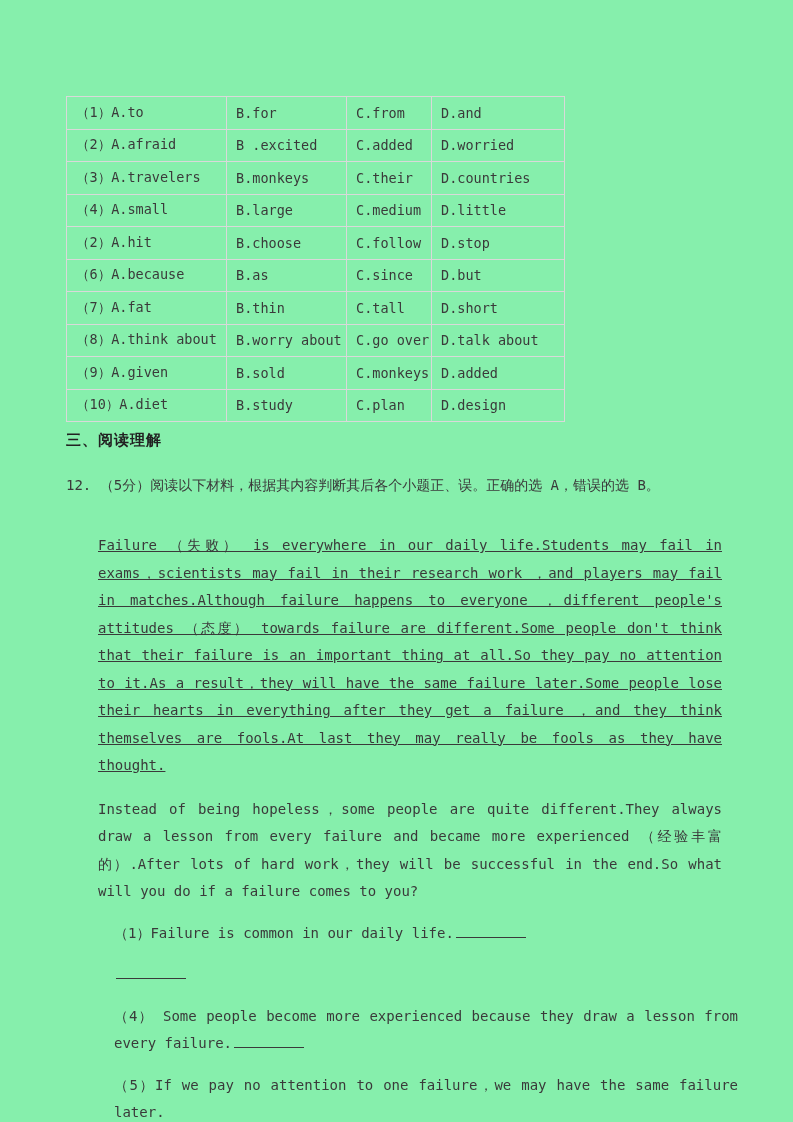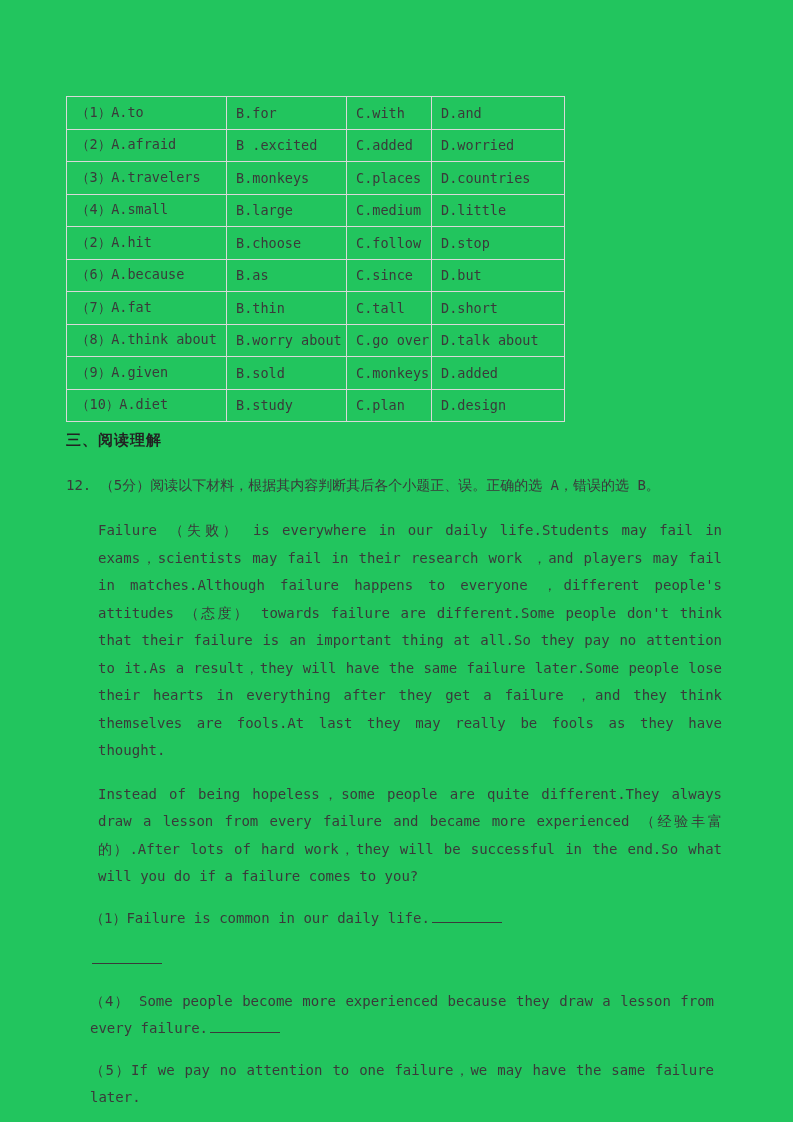--- a/index.html
+++ b/index.html
@@ -1,21 +1,21 @@
 <!DOCTYPE html>
 <html><head>
 <meta charset="utf-8">
 <style>
   html, body { margin: 0; padding: 0; background: #ffffff; }
   .page {
     position: relative;
     width: 793px;
     height: 1122px;
     box-sizing: border-box;
-    background: #22c55e;
+    background: #86efac;
     padding: 96px 66px 30px 66px;
     font-family: "DejaVu Sans Mono", "Liberation Mono", monospace;
     color: #3a3a3a;
     overflow: hidden;
   }
   table.cloze {
     border-collapse: collapse;
     table-layout: fixed;
     width: 498px;
   }
@@ -45,23 +45,23 @@
     line-height: 20px;
   }
   .passage p {
     margin: 16px 0 0 32px;
     width: 624px;
     font-size: 14px;
     line-height: 27.5px;
     text-align: justify;
     text-justify: inter-word;
   }
-  .passage p.first { margin-top: 22px; }
+  .passage p.first { margin-top: 37px; text-decoration: underline; }
   .statements p {
-    margin: 14px 0 0 24px;
+    margin: 14px 0 0 48px;
     width: 624px;
     font-size: 14px;
     line-height: 27.5px;
     text-align: justify;
     text-justify: inter-word;
   }
   .blank {
     display: inline-block;
     width: 70px;
     height: 13px;
@@ -79,33 +79,33 @@
     <colgroup>
       <col class="col-a">
         <col class="col-b">
         <col class="col-c">
         <col class="col-d">
     </colgroup>
     <tbody>
       <tr>
         <td>（1）A.to</td>
         <td>B.for</td>
-        <td>C.with</td>
+        <td>C.from</td>
         <td>D.and</td>
       </tr>
       <tr>
         <td>（2）A.afraid</td>
         <td>B .excited</td>
         <td>C.added</td>
         <td>D.worried</td>
       </tr>
       <tr>
         <td>（3）A.travelers</td>
         <td>B.monkeys</td>
-        <td>C.places</td>
+        <td>C.their</td>
         <td>D.countries</td>
       </tr>
       <tr>
         <td>（4）A.small</td>
         <td>B.large</td>
         <td>C.medium</td>
         <td>D.little</td>
       </tr>
       <tr>
         <td>（2）A.hit</td>

